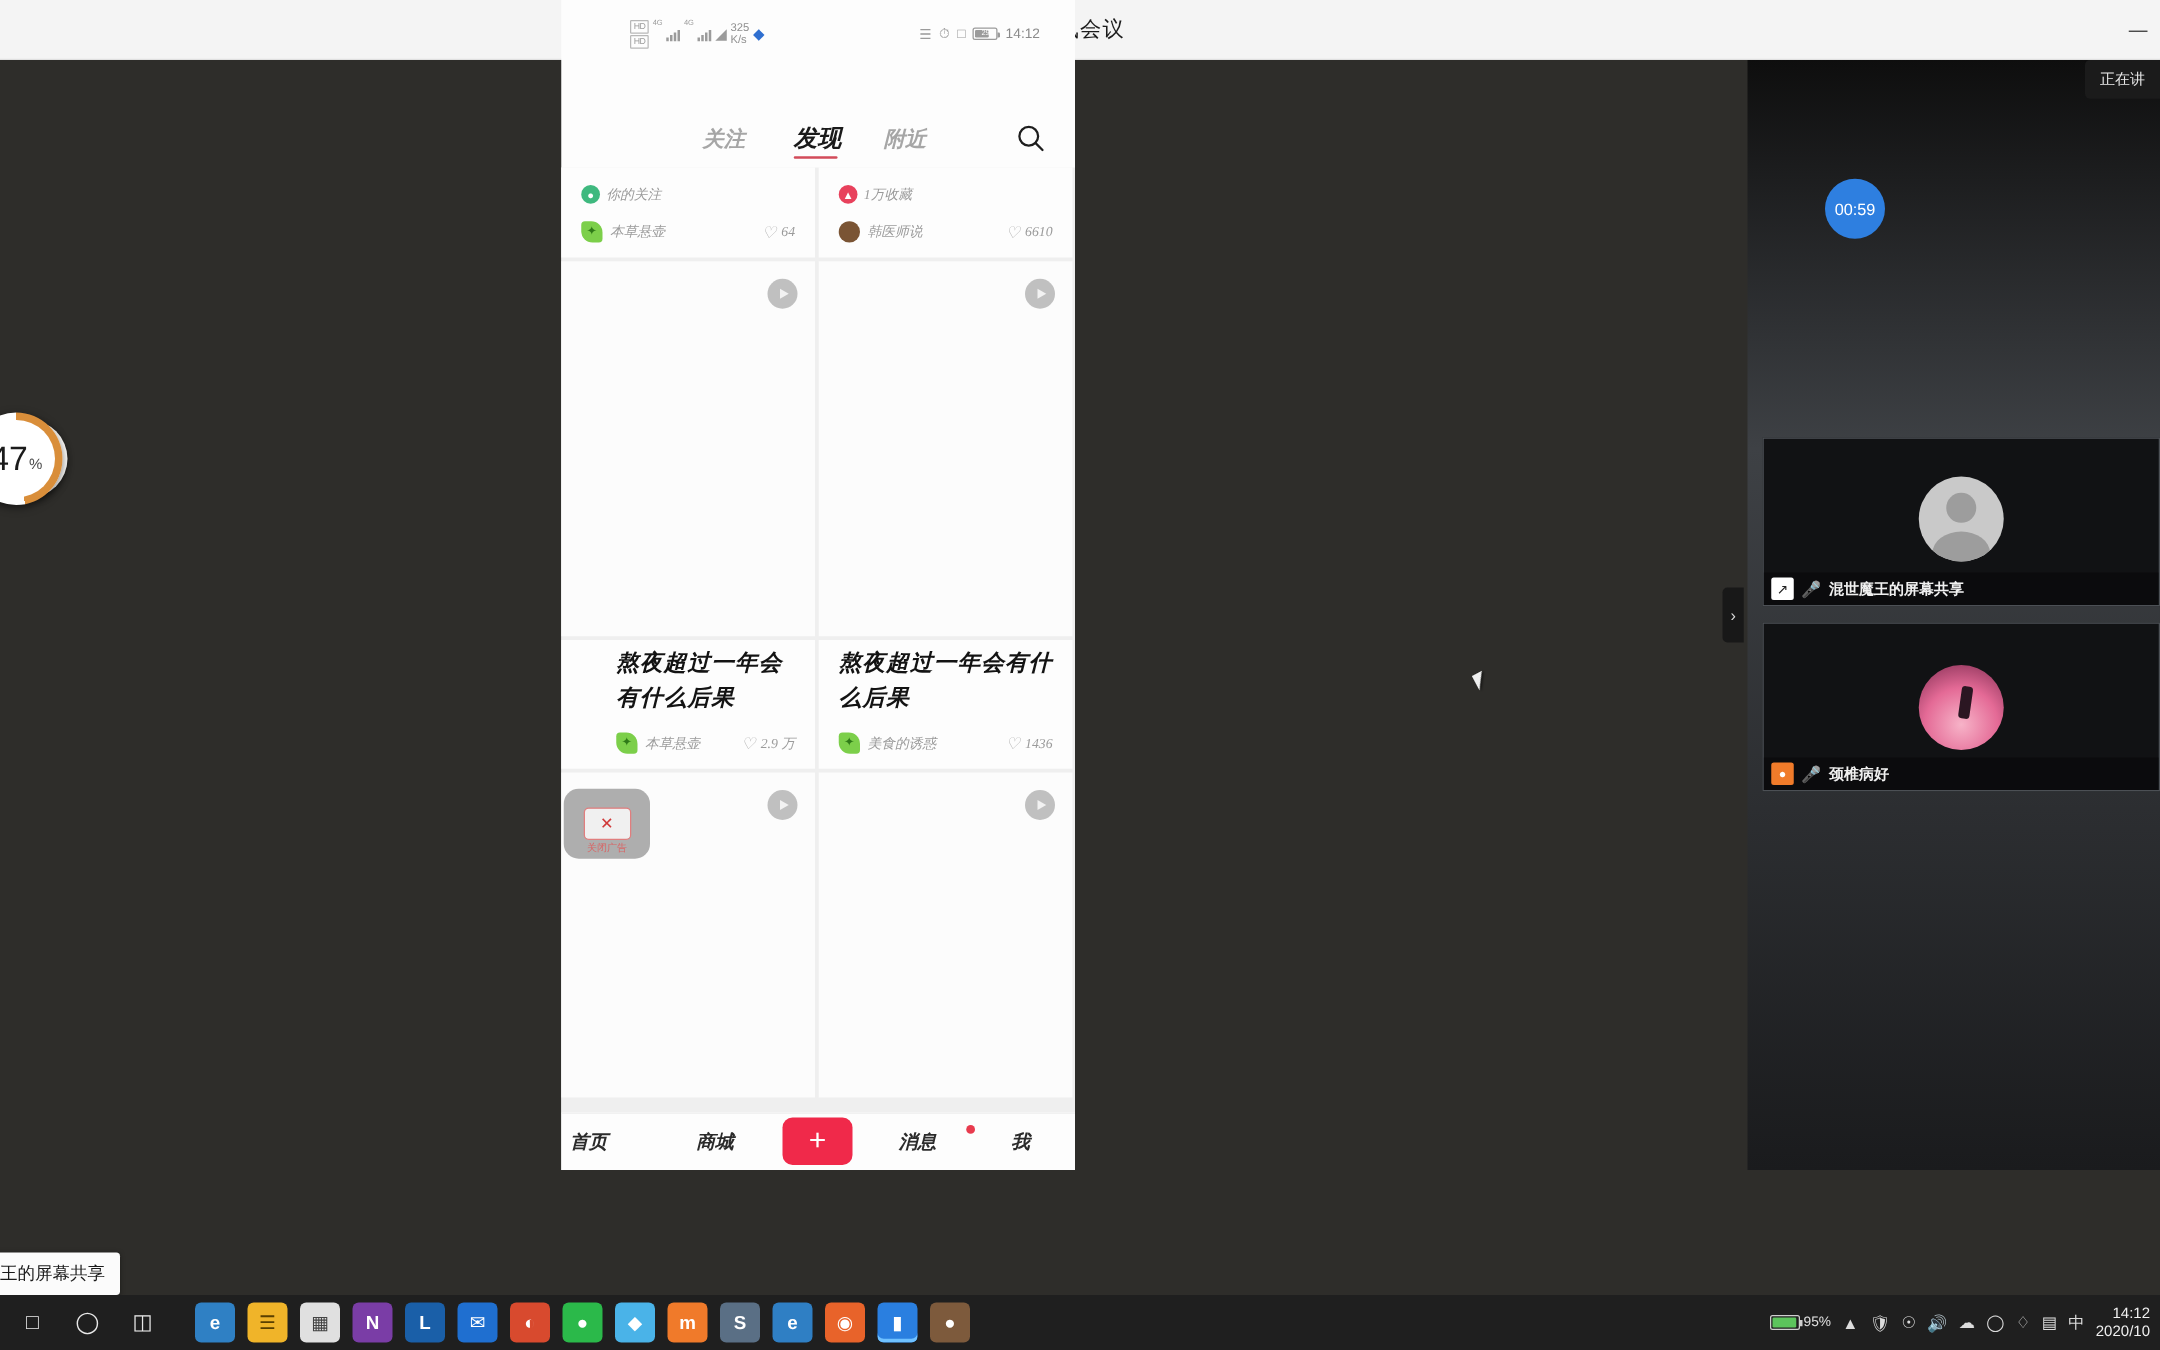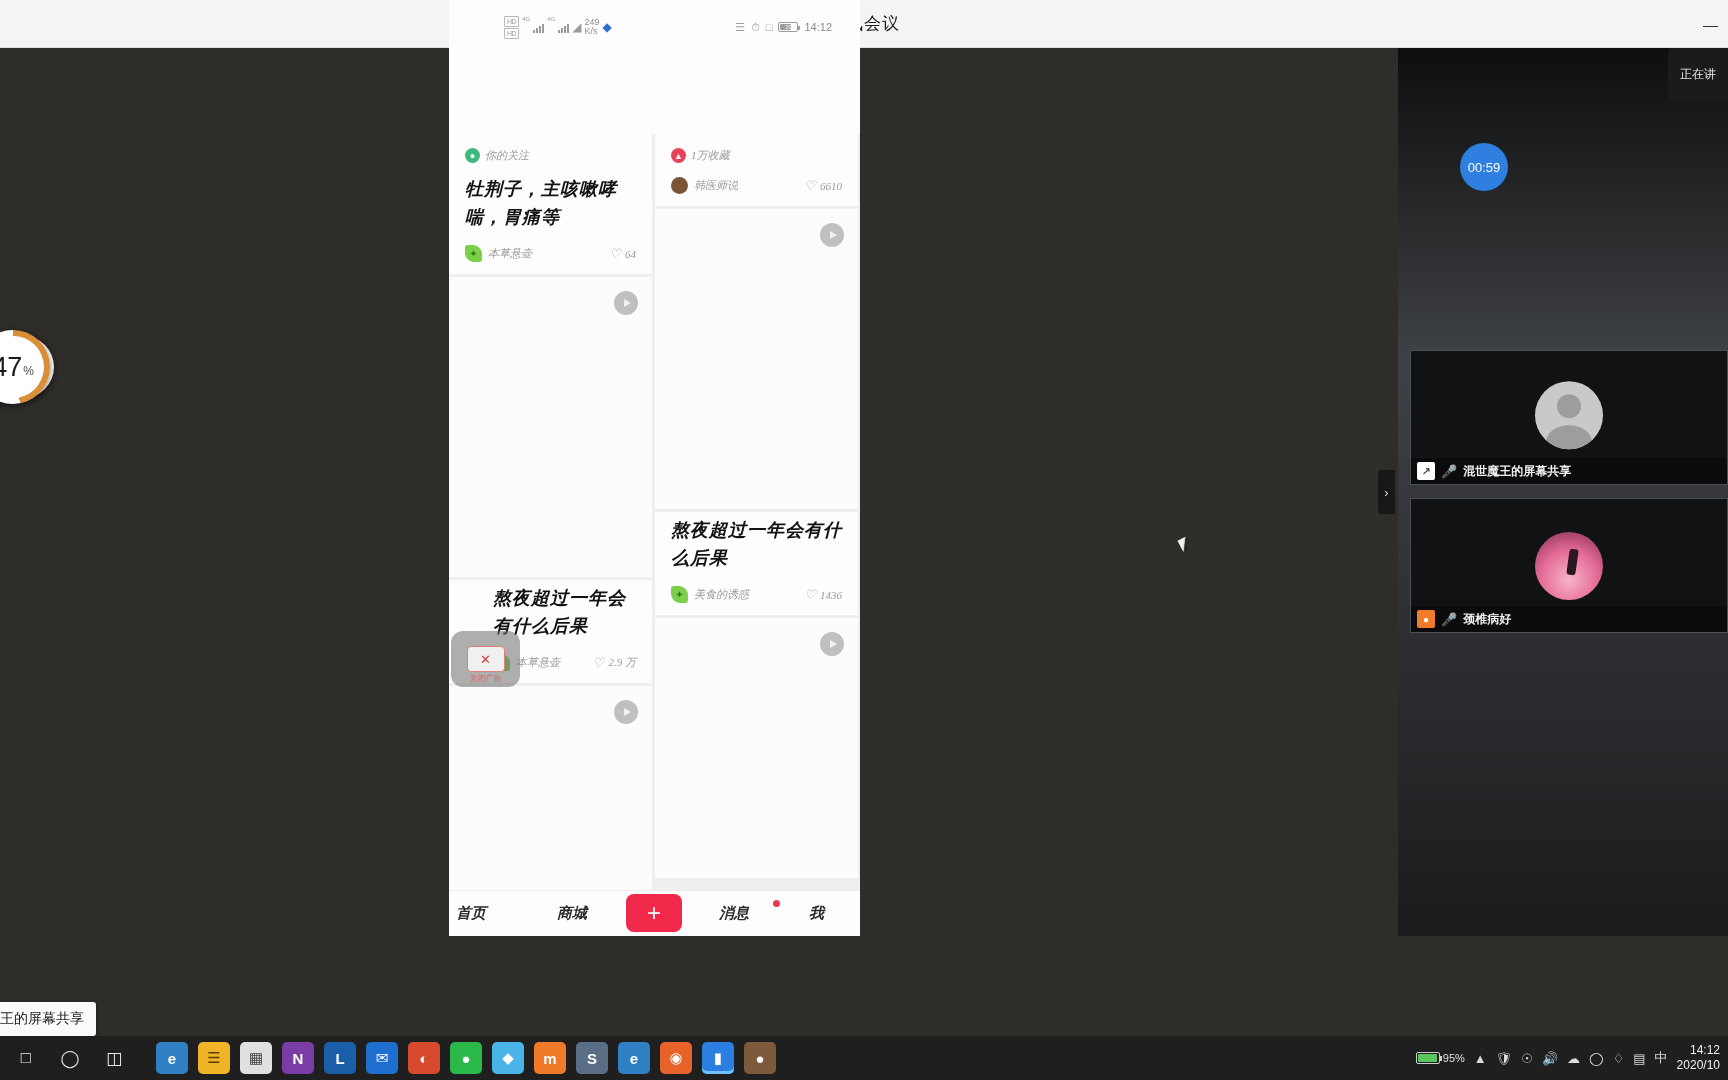--- a/index.html
+++ b/index.html
@@ -223,21 +223,21 @@
   
   .sidebar {
     position: absolute; left: 1398px; top: 48px;
     width: 330px; height: 888px;
     background: linear-gradient(180deg,#0e0e0e 0%, #3e4145 35%, #1a1b1d 100%);
     overflow: hidden;
   }
   .speaking-pill {
     position: absolute; right: 0; top: 0;
     background: #1b1b1b; color: #e8e8e8;
-    font-size: 12px; padding: 18px 12px; border-radius: 4px 0 0 4px;
+    font-size: 12px; padding: 7px 12px; border-radius: 4px 0 0 4px;
   }
   .timer-badge {
     position: absolute; left: 62px; top: 95px;
     width: 48px; height: 48px; border-radius: 50%;
     background: #2e7fe0; color: #fff;
     display: flex; align-items: center; justify-content: center;
     font-size: 13px;
   }
   .tile {
     position: absolute; left: 12px;
@@ -371,49 +371,60 @@
           </span>
         <span class="sig-label">4G</span>
         <span class="sig">
             <i></i>
             <i></i>
             <i></i>
             <i></i>
           </span>
         <span class="wifi-ic">◢</span>
         <span class="netspeed">
-          <span>249</span>
+          <span>325</span>
           <span>K/s</span>
         </span>
         <span class="blue-ic">◆</span>
       </div>
       <div class="st-right">
         <span>☰</span>
         <span>⏱</span>
         <span>□</span>
         <span class="batt">
           <span class="batt-fill"></span>
           <span class="batt-num">29</span>
         </span>
         <span class="st-time">14:12</span>
       </div>
     </div>
 
+    <div class="p-tabs">
+      <span class="p-tab t1">关注</span>
+      <span class="p-tab t2">发现</span>
+      <span class="p-tab t3">附近</span>
+      <span class="tab-underline"></span>
+      <span class="p-search">
+        <svg viewBox="0 0 26 26">
+            <circle cx="11" cy="11" r="7.5" fill="none" stroke="#1e1e1e" stroke-width="1.8"></circle>
+            <line x1="16.5" y1="16.5" x2="22" y2="22" stroke="#1e1e1e" stroke-width="1.8" stroke-linecap="round"></line>
+          </svg>
+      </span>
+    </div>
 
     <div class="feed">
 
       <div class="col left">
 
         <div class="card">
           <div class="card-pad">
             <div class="badge-row">
               <span class="badge-ic badge-green">●</span>
               <span class="badge-txt">你的关注</span>
             </div>
-            <div class="card-title">牡荆子，主咳嗽哮喘，胃痛等</div>
             <div class="meta-row">
               <span class="meta-author">
                 <span class="av av-leaf">✦</span>
                 <span class="author-name">本草悬壶</span>
               </span>
               <span class="meta-like">
                 <span class="heart">♡</span>
                 <span>64</span>
               </span>
             </div>

